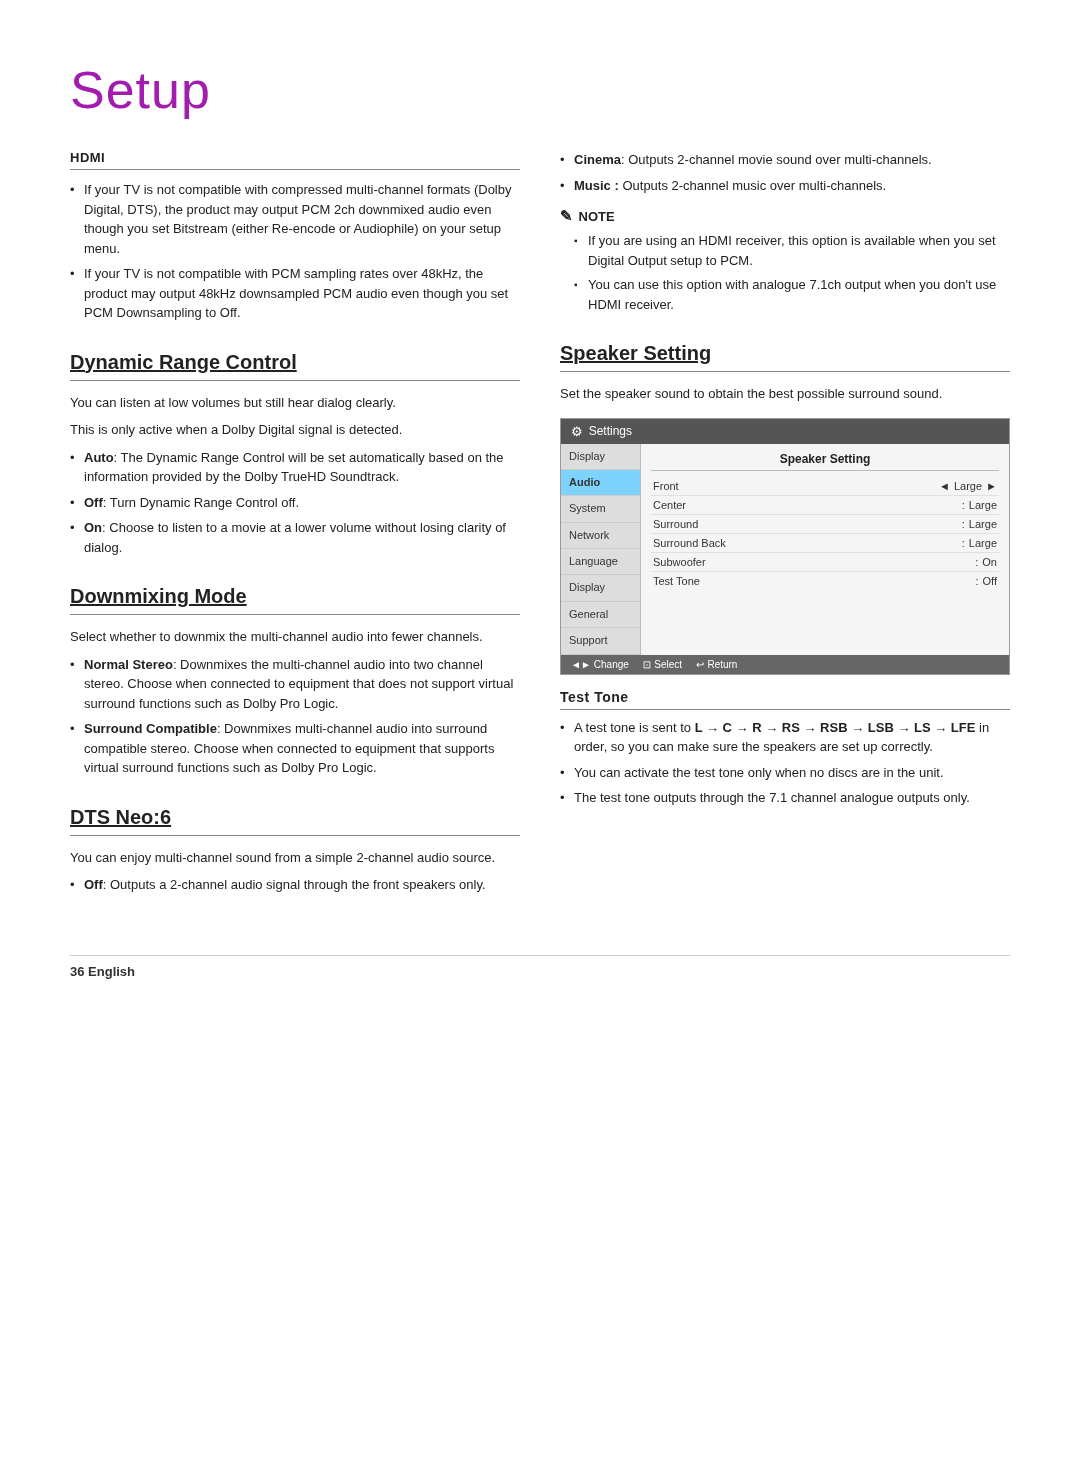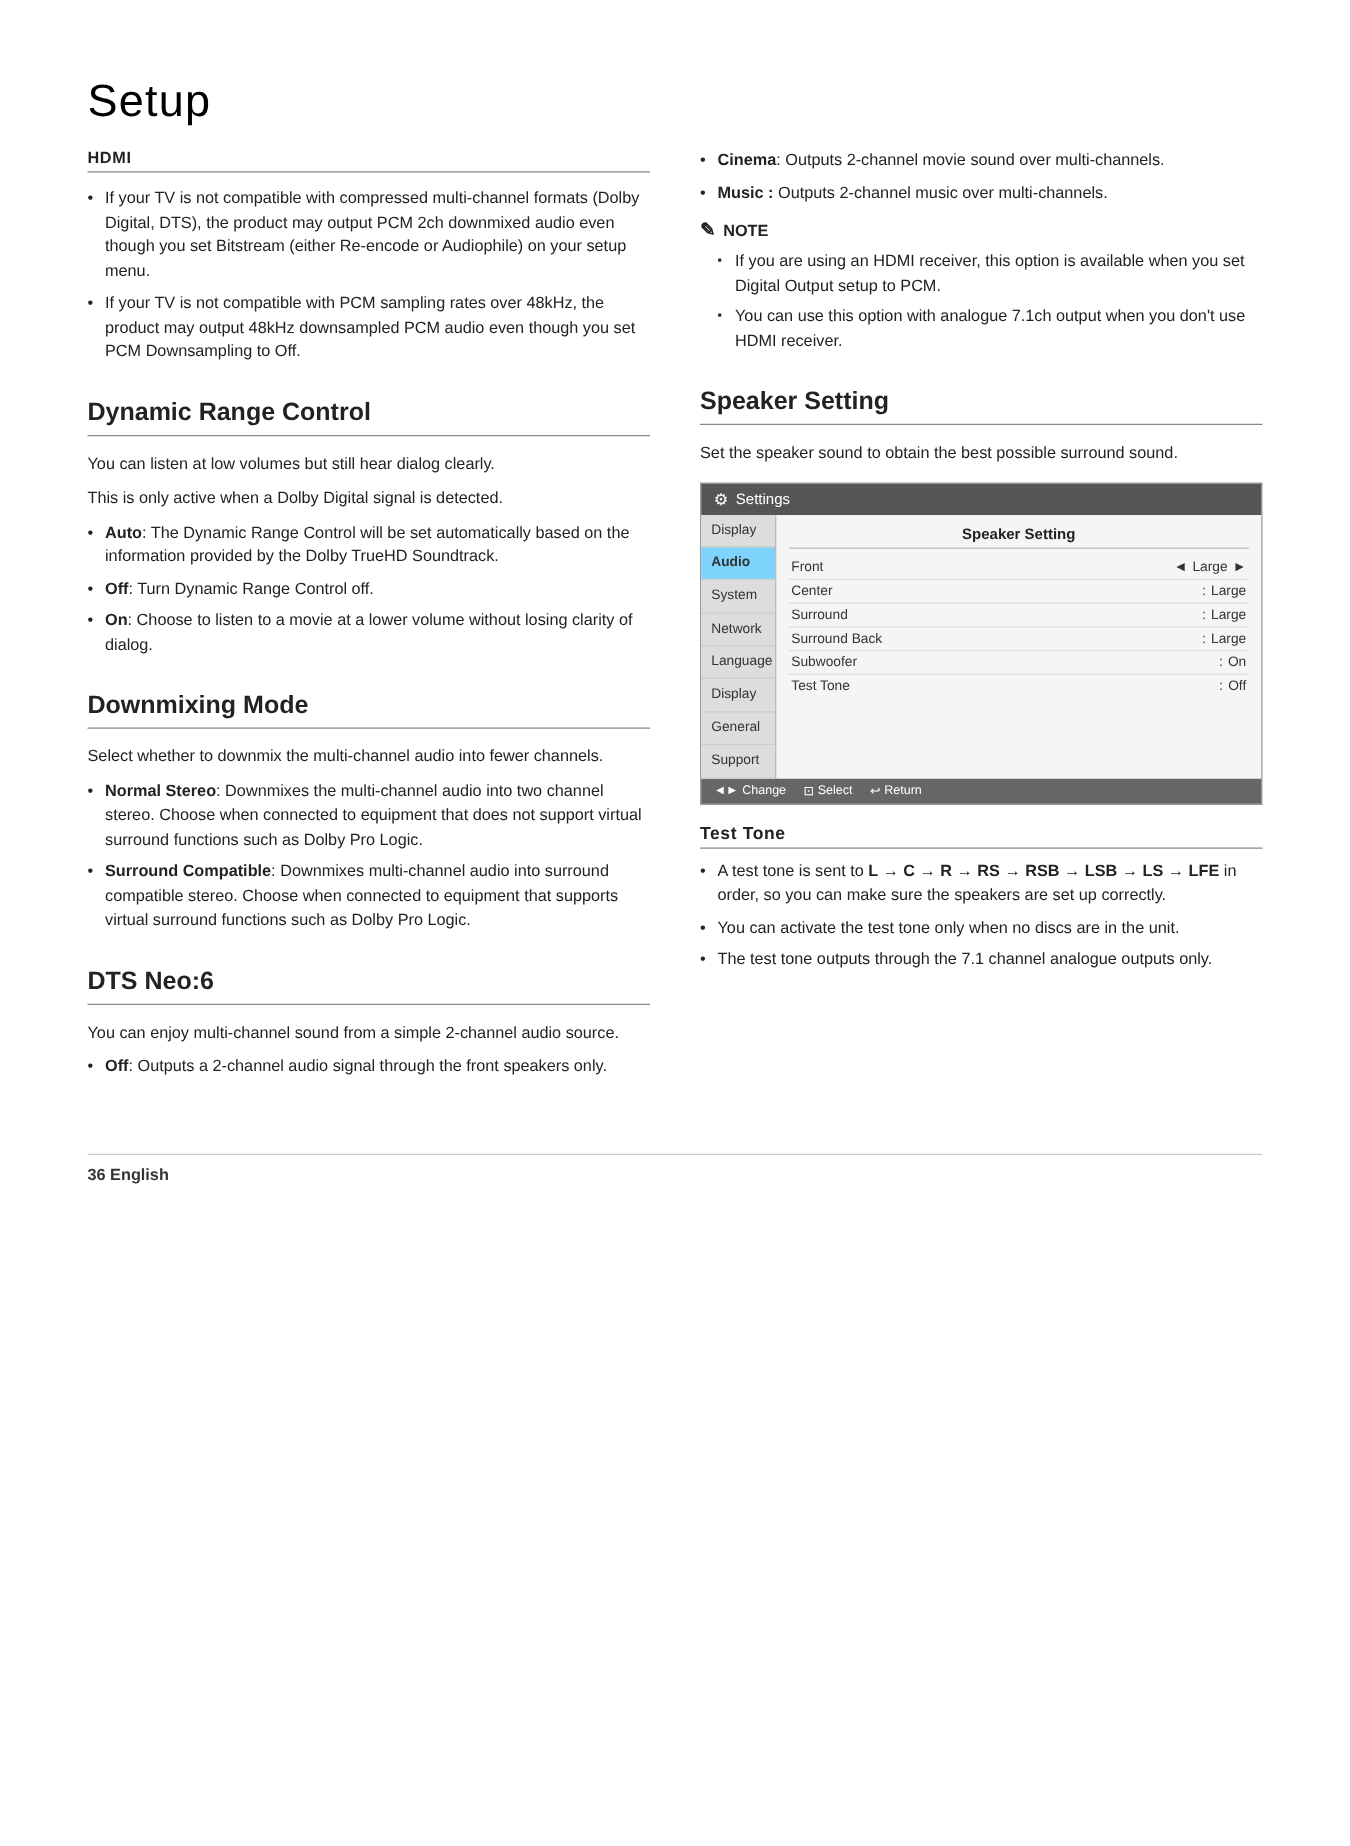--- a/index.html
+++ b/index.html
@@ -6,24 +6,24 @@
     body {
       background: #fff;
       font-family: Arial, Helvetica, sans-serif;
       font-size: 13px;
       color: #222;
       width: 1080px;
       min-height: 1477px;
       padding: 60px 70px 60px 70px;
     }
     h1.page-title {
-      font-size: 36px;
+      font-size: 52px;
       font-weight: 300;
-      color: #000000;
-      margin-bottom: 16px;
+      color: #a21caf;
+      margin-bottom: 30px;
       letter-spacing: 1px;
     }
     .two-col {
       display: flex;
       gap: 40px;
     }
     .col-left {
       flex: 1;
     }
     .col-right {
@@ -38,20 +38,21 @@
       padding-bottom: 4px;
       margin-bottom: 10px;
     }
     .section-heading-large {
       font-size: 20px;
       font-weight: bold;
       border-bottom: 1px solid #888;
       padding-bottom: 6px;
       margin-bottom: 12px;
       margin-top: 28px;
+      text-decoration: underline;
     }
     p { margin-bottom: 8px; line-height: 1.5; }
     ul {
       list-style: none;
       margin-bottom: 10px;
       padding-left: 0;
     }
     ul li {
       padding-left: 14px;
       position: relative;
@@ -114,21 +115,21 @@
       gap: 6px;
     }
     .settings-gear {
       font-size: 13px;
     }
     .settings-body {
       display: flex;
     }
     .settings-sidebar {
       background: #ddd;
-      width: 60px;
+      width: 80px;
       padding: 0;
       border-right: 1px solid #bbb;
       font-size: 11px;
     }
     .settings-sidebar-item {
       padding: 5px 8px;
       border-bottom: 1px solid #ccc;
       color: #333;
       line-height: 1.4;
     }

